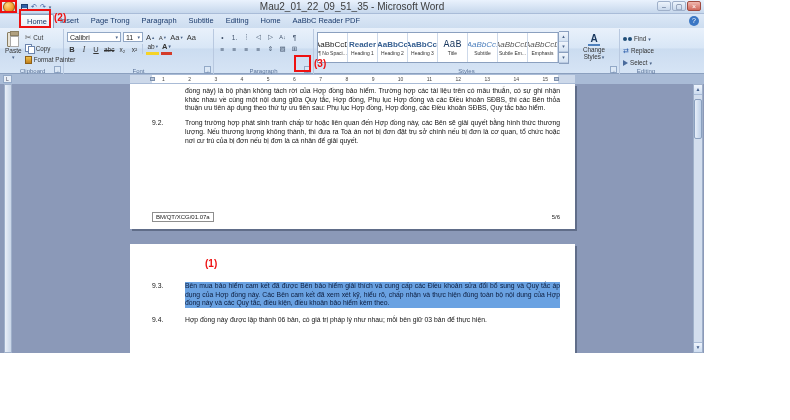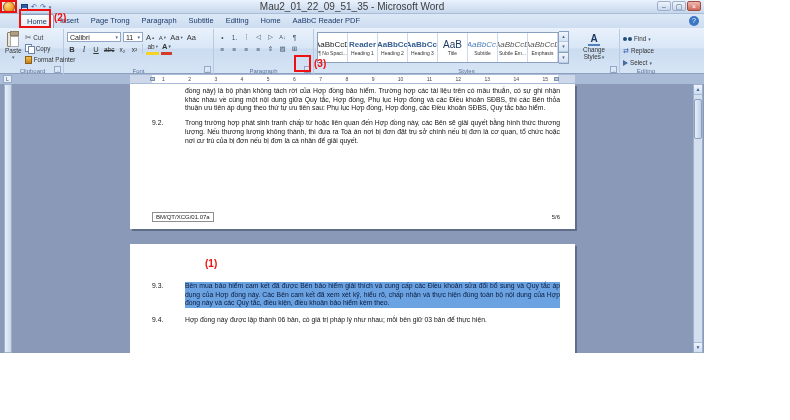--- a/index.html
+++ b/index.html
@@ -86,21 +86,21 @@
   .prow { display:flex; align-items:center; gap:1px; height:12px; }
   .pbtn { min-width:11px; height:11px; display:inline-flex; align-items:center; justify-content:center;
           font-size:6.5px; color:#3f5068; }
 
   .gallery { display:flex; border:1px solid #8ba0bf; background:#fff; height:31px; margin-top:1px; }
   .sitem { width:30px; border-right:1px solid #cdd9ea; display:flex; flex-direction:column;
            align-items:center; justify-content:center; overflow:hidden; }
   .s-sample { font-size:8px; line-height:10px; color:#1a1a1a; white-space:nowrap; }
   .s-name { font-size:5px; color:#333; white-space:nowrap; }
   .sitem.head .s-sample { color:#365f91; font-weight:bold; }
-  .sitem.title .s-sample { font-size:10px; color:#17365d; font-family:Liberation Sans, sans-serif; }
+  .sitem.title .s-sample { font-size:10px; color:#17365d; font-family:Liberation Mono, monospace; }
   .sitem.subtitle .s-sample { font-style:italic; color:#4f81bd; }
   .sitem.em .s-sample { font-style:italic; color:#555; }
   .gal-scroll { display:flex; flex-direction:column; width:10px; border:1px solid #8ba0bf;
                 border-left:none; }
   .gsb { flex:1; font-size:5px; line-height:9px; text-align:center; color:#4a6388;
          background:linear-gradient(#f0f5fc,#d4e2f2); border-bottom:1px solid #b9c9e0; }
   .change-styles { width:44px; display:flex; flex-direction:column; align-items:center;
                    font-size:6.3px; color:#333; padding-top:2px; margin-left:3px; }
   .cs-icon { font-size:10px; font-weight:bold; color:#17365d; line-height:11px;
              border-bottom:2px solid #4f81bd; padding:0 2px; }

